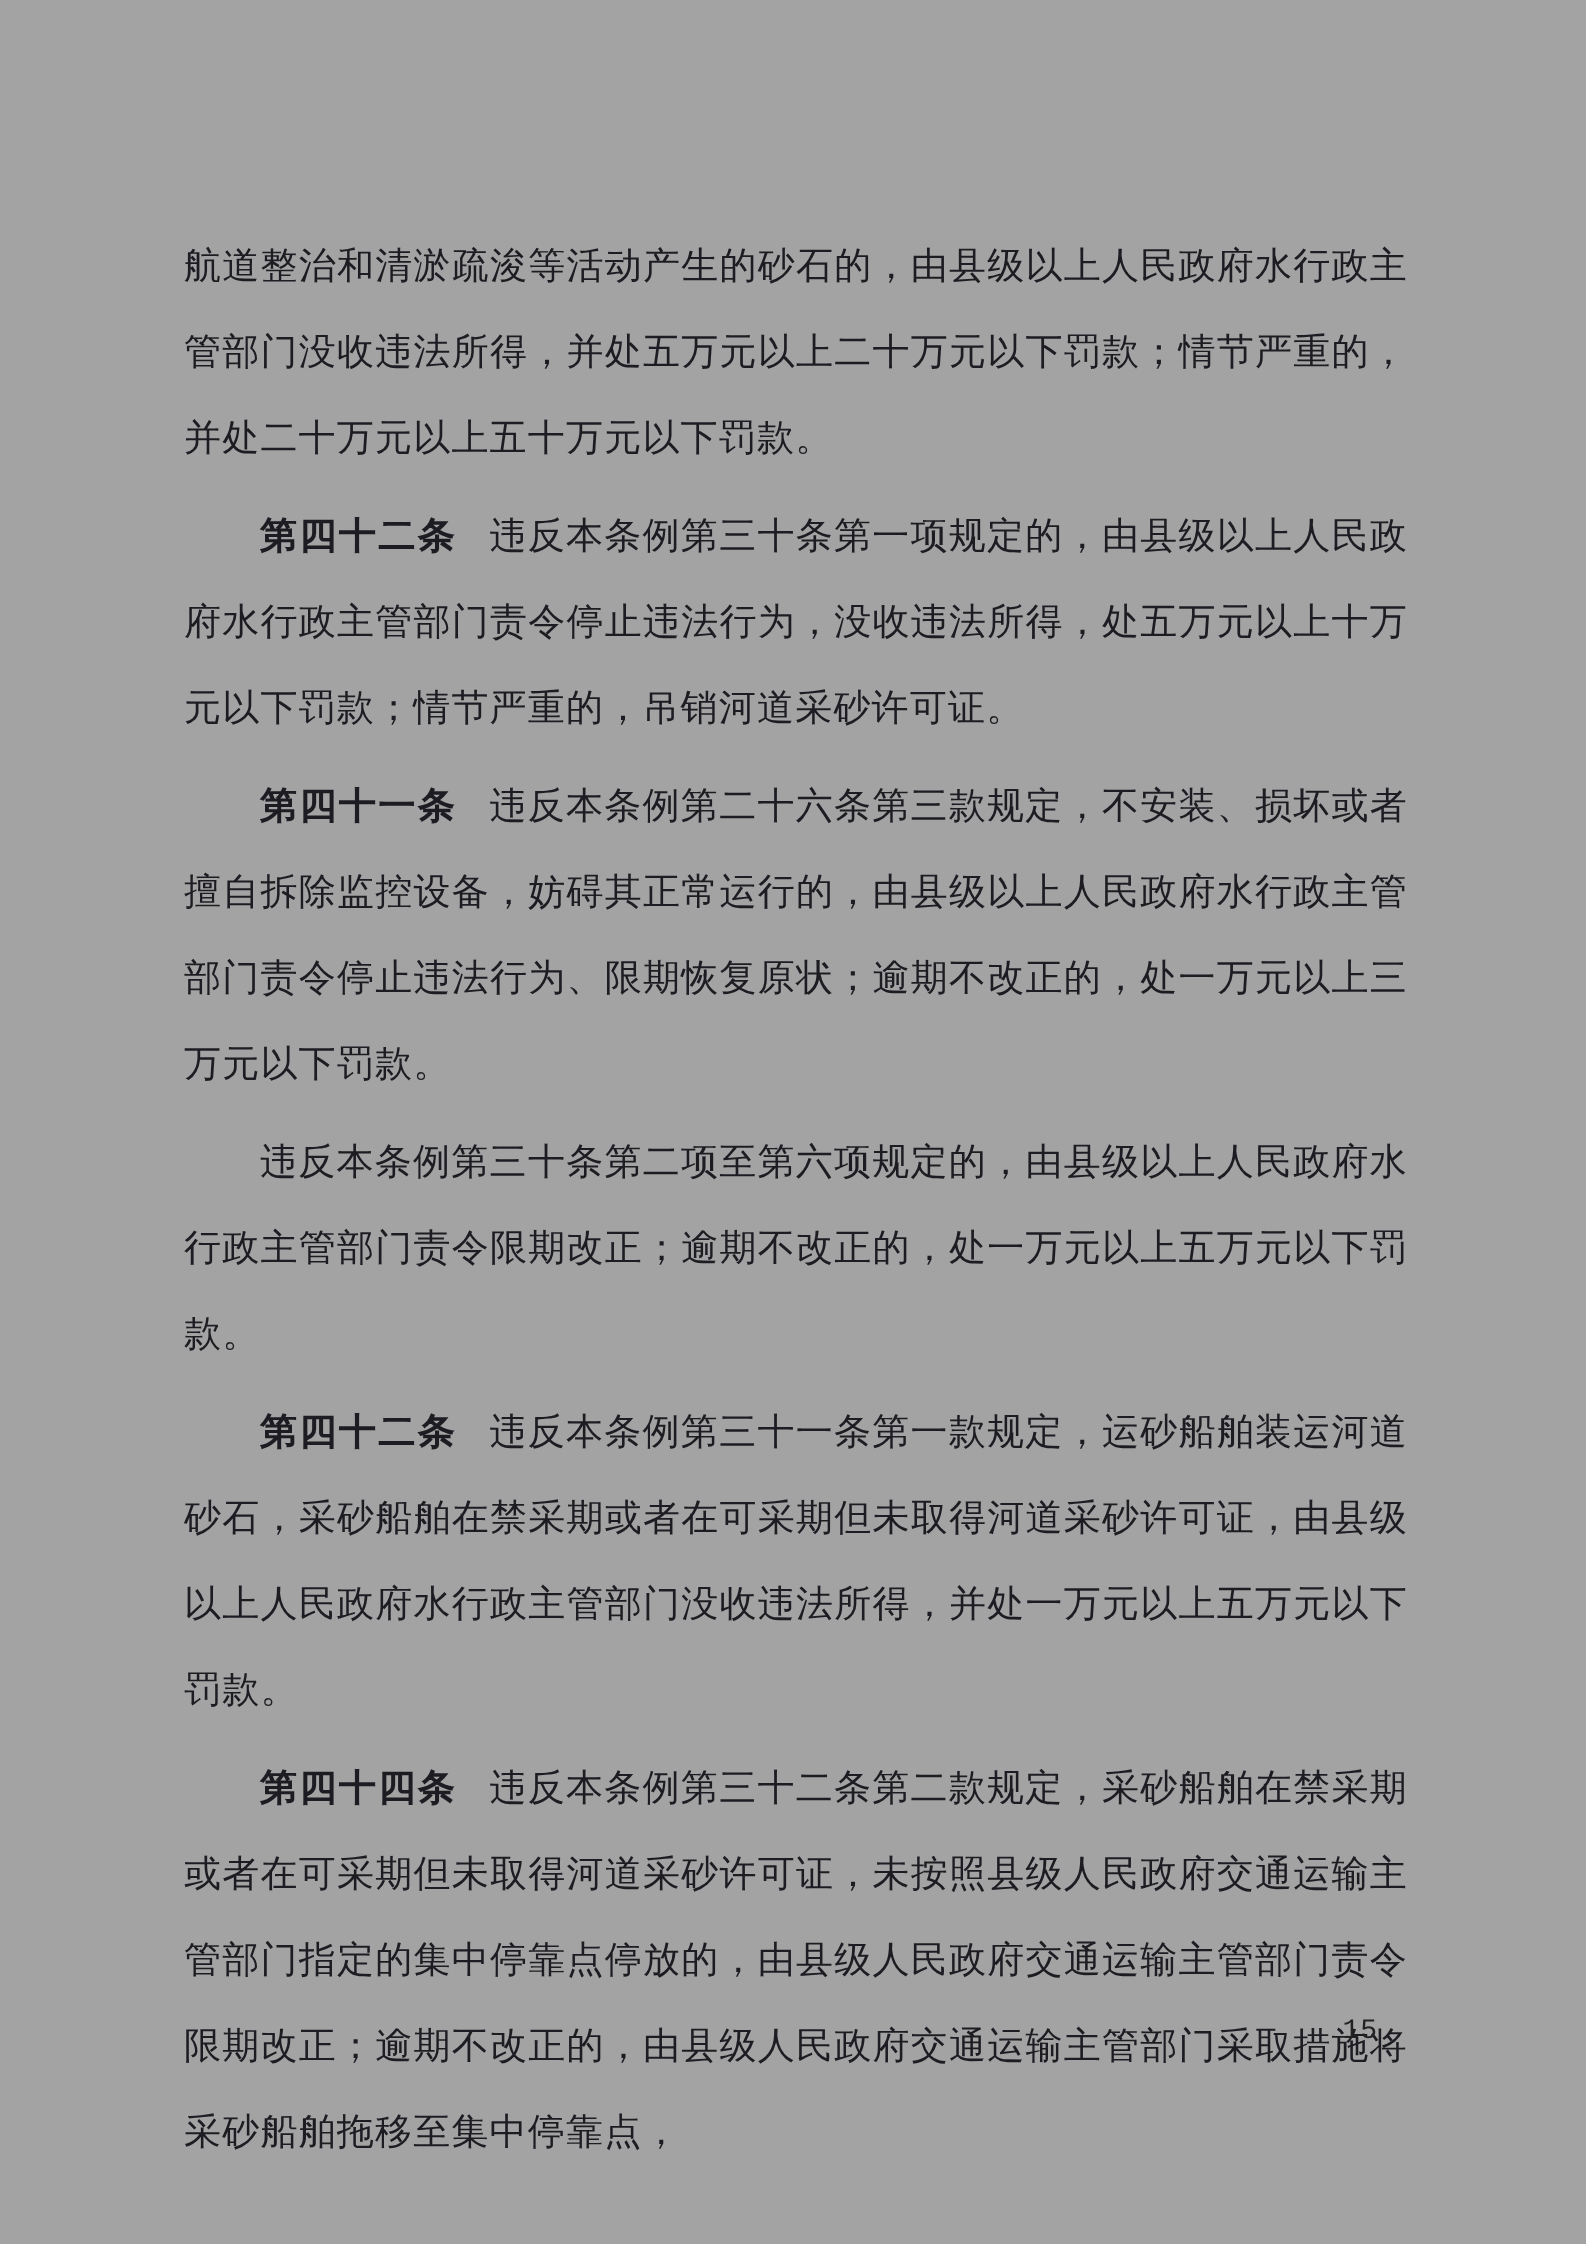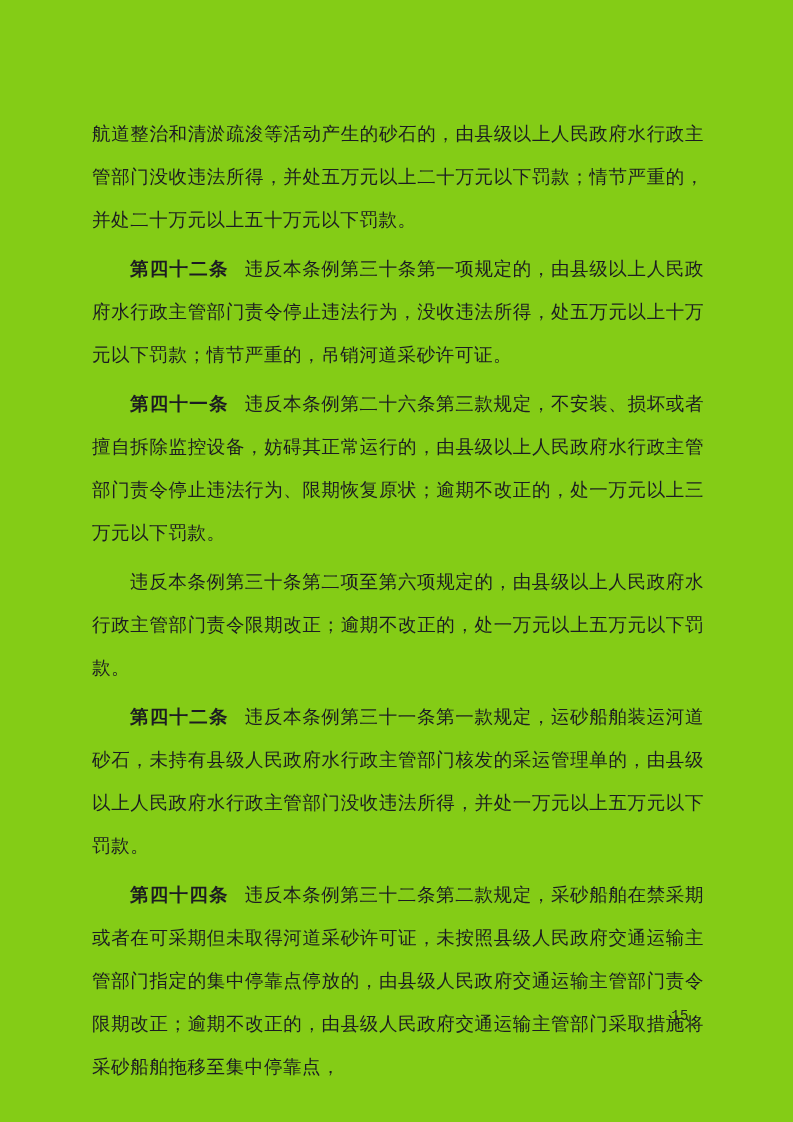--- a/index.html
+++ b/index.html
@@ -9,21 +9,21 @@
   }
   body {
     font-family: "DejaVu Serif", "Liberation Serif", serif;
     color: #1a1a1a;
   }
   .page {
     position: relative;
     width: 793px;
     height: 1122px;
     margin: 0 auto;
-    background: #84cc16;
+    background: #a3a3a3;
     overflow: hidden;
     box-sizing: border-box;
   }
   .content {
     position: absolute;
     left: 92px;
     top: 112px;
     width: 612px;
   }
   .para {
@@ -72,21 +72,21 @@
 
     <p class="para indent">
       <span class="art">第四十一条</span><span class="gap"></span><span>违反本条例第二十六条第三款规定，不安装、损坏或者擅自拆除监控设备，妨碍其正常运行的，由县级以上人民政府水行政主管部门责令停止违法行为、限期恢复原状；逾期不改正的，处一万元以上三万元以下罚款。</span>
     </p>
 
     <p class="para indent">
       <span>违反本条例第三十条第二项至第六项规定的，由县级以上人民政府水行政主管部门责令限期改正；逾期不改正的，处一万元以上五万元以下罚款。</span>
     </p>
 
     <p class="para indent">
-      <span class="art">第四十二条</span><span class="gap"></span><span>违反本条例第三十一条第一款规定，运砂船舶装运河道砂石，未持有县级人民政府水行政主管部门核发的采运管理单的，由县级以上人民政府水行政主管部门没收违法所得，并处一万元以上五万元以下罚款。</span>
+      <span class="art">第四十二条</span><span class="gap"></span><span>违反本条例第三十一条第一款规定，运砂船舶装运河道砂石，采砂船舶在禁采期或者在可采期但未取得河道采砂许可证，由县级以上人民政府水行政主管部门没收违法所得，并处一万元以上五万元以下罚款。</span>
     </p>
 
     <p class="para indent">
       <span class="art">第四十四条</span><span class="gap"></span><span>违反本条例第三十二条第二款规定，采砂船舶在禁采期或者在可采期但未取得河道采砂许可证，未按照县级人民政府交通运输主管部门指定的集中停靠点停放的，由县级人民政府交通运输主管部门责令限期改正；逾期不改正的，由县级人民政府交通运输主管部门采取措施将采砂船舶拖移至集中停靠点，</span>
     </p>
 
   </div>
 
   <div class="page-number">15</div>
 </div>

